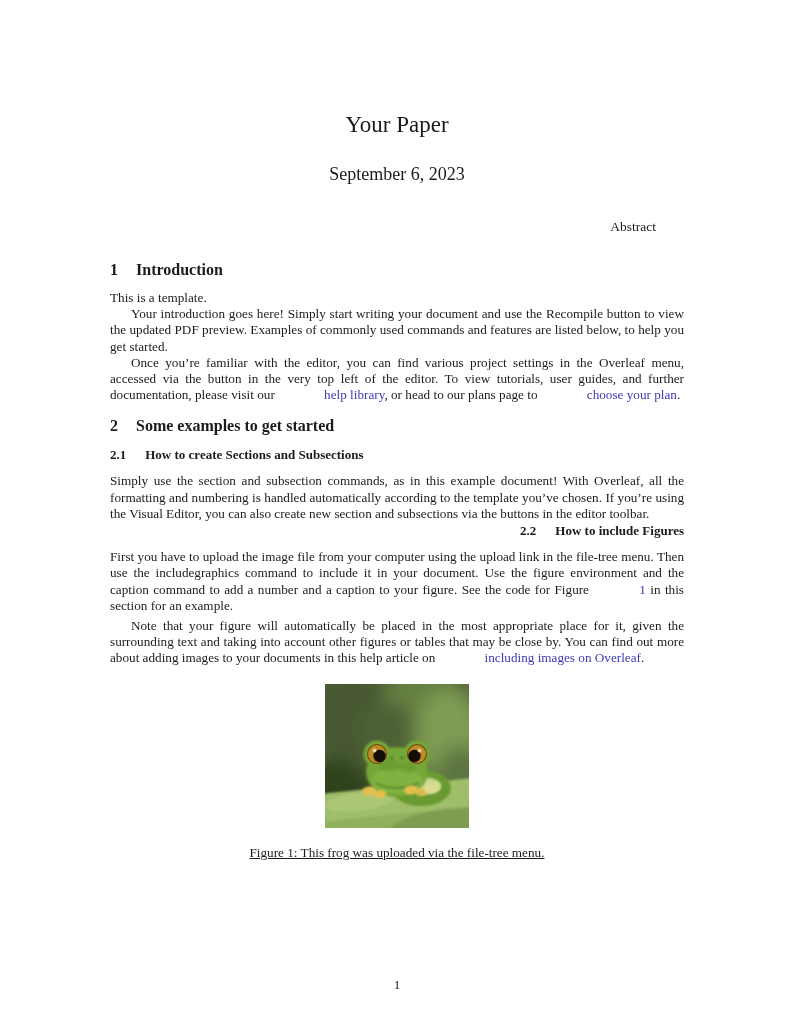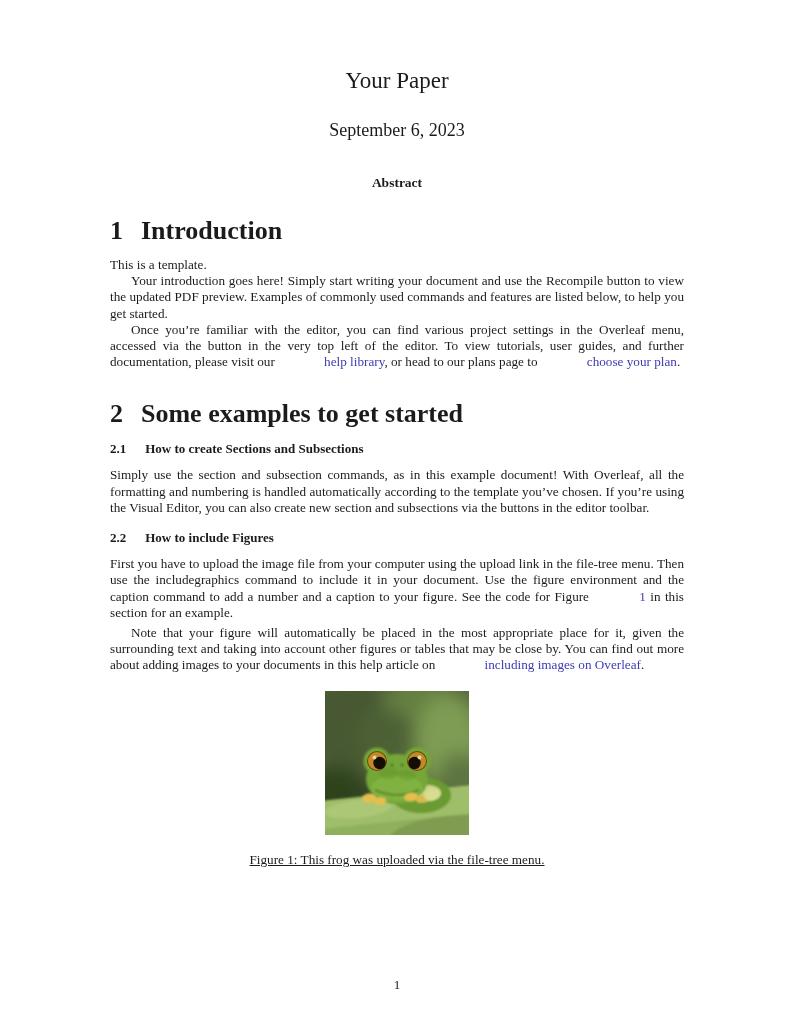--- a/index.html
+++ b/index.html
@@ -6,40 +6,40 @@
   html, body { background: #ffffff; }
   body {
     width: 794px; height: 1028px;
     font-family: "Liberation Serif", "DejaVu Serif", serif;
     color: #1b1b1b;
     overflow: hidden;
   }
   .page {
     position: relative;
     width: 794px; height: 1028px;
-    padding: 68px 110px 0 110px;
+    padding: 112px 110px 0 110px;
   }
   .titleblock { text-align: center; }
   .paper-title { font-size: 23px; font-weight: 400; line-height: 1.15; }
   .author { font-size: 14.5px; margin-top: 19px; }
   .date { font-size: 18px; margin-top: 26px; }
 
   .abstract { margin-top: 34px; padding: 0 28px; }
-  .abstract-head { text-align: center; font-weight: 700; font-size: 13.5px; }
+  .abstract-head { text-align: right; font-weight: 400; font-size: 13.5px; }
   .abstract-text { margin-top: 7px; font-size: 13.2px; text-indent: 20px; }
 
-  h2.section { font-size: 26px; font-weight: 700; line-height: 1.1; }
+  h2.section { font-size: 16px; font-weight: 700; line-height: 1.1; }
   h2.section .sec-num { display: inline-block; margin-right: 18px; }
   h3.subsection { font-size: 13px; font-weight: 700; line-height: 1.1; }
   h3.subsection .sec-num { display: inline-block; margin-right: 19px; }
 
   .sec-intro { margin-top: 26px; }
-  .sec-examples { margin-top: 30px; }
+  .sec-examples { margin-top: 14px; }
   .sub-21 { margin-top: 13px; }
-  .sub-22 { margin-top: 15px; }
+  .sub-22 { margin-top: 2px; text-align: right; }
 
   p.body {
     font-size: 13.2px;
     line-height: 16.2px;
     text-align: justify;
   }
   p.first { margin-top: 11px; }
   p.indent { text-indent: 21px; }
   p.gap { margin-top: 4px; }
 

